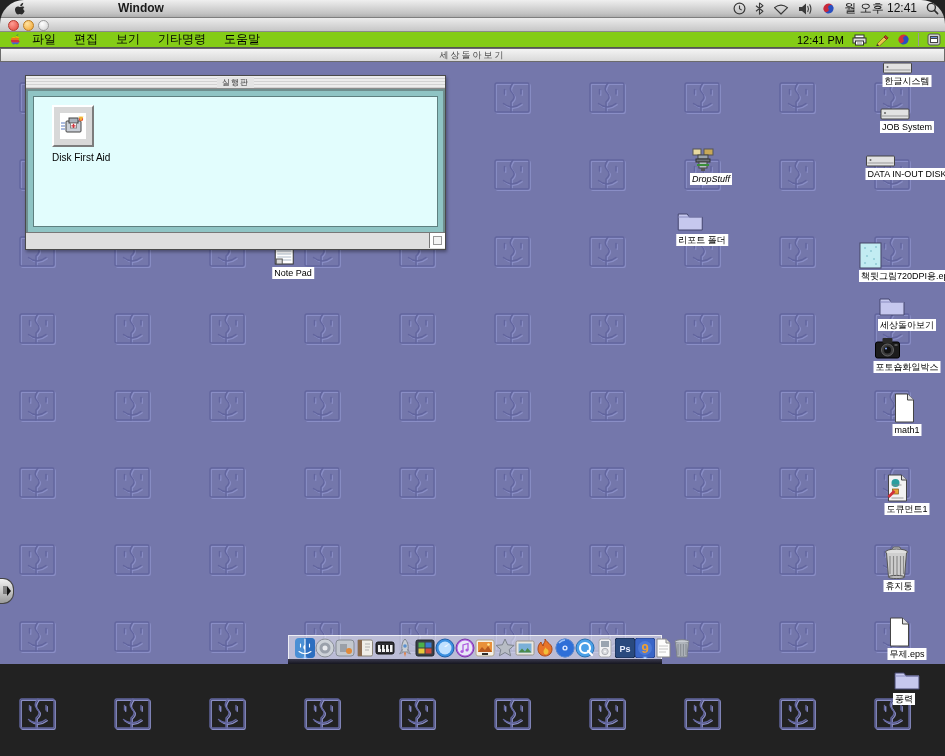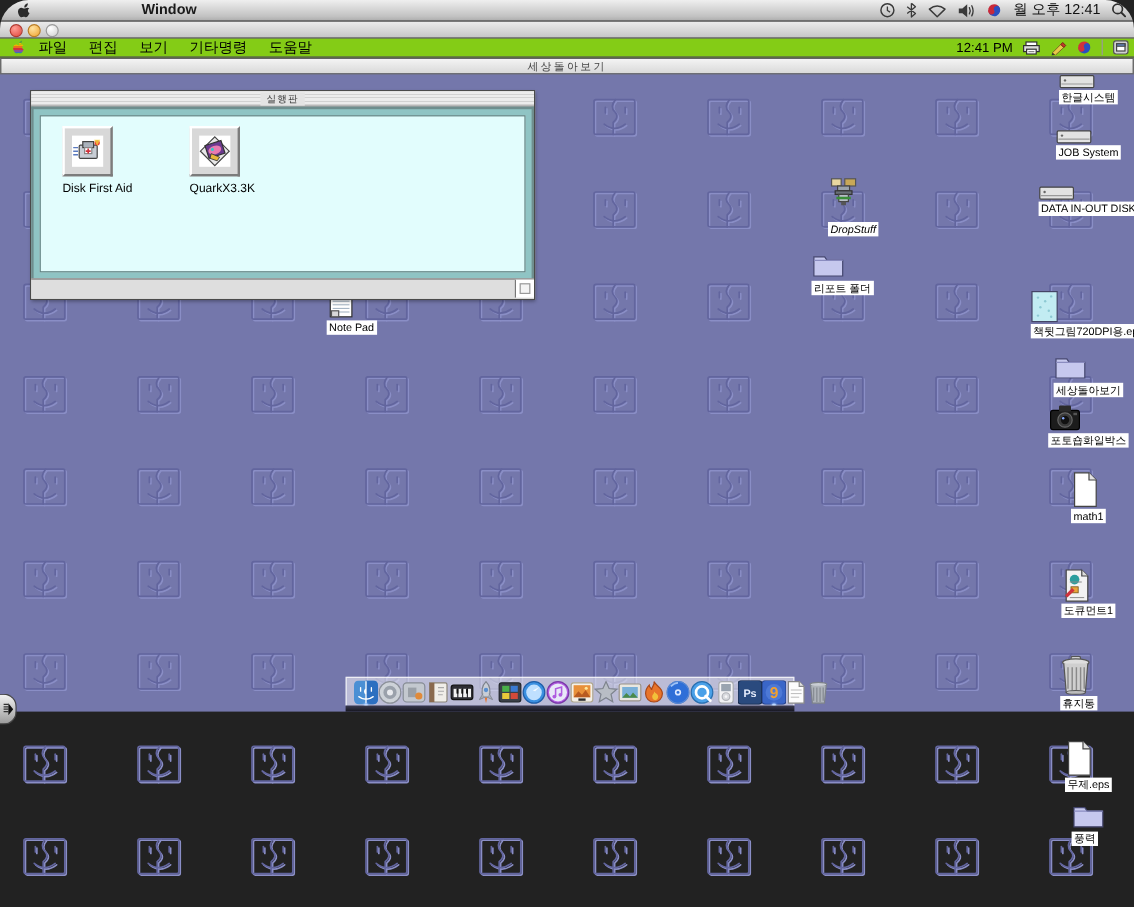--- a/index.html
+++ b/index.html
@@ -29,21 +29,21 @@
   .classic-apple{margin-left:10px;margin-right:2px;display:inline-flex;}
   .classic-right{position:absolute;right:4px;top:0;height:15px;display:flex;align-items:center;gap:8px;}
   .classic-clock{font-size:11px;}
   .csep{width:1px;height:13px;background:#999;}
   
   .collapsed-bar{position:absolute;left:0;top:48px;width:943px;height:12px;
     background:linear-gradient(#f4f4f4,#d9d9d9);border:1px solid #6b6b6b;
     display:flex;align-items:center;justify-content:center;z-index:10;}
   .collapsed-bar span{font-size:9px;color:#444;letter-spacing:2px;}
   
-  .desktop{position:absolute;left:0;top:61px;width:945px;height:532px;background:#7477ab;}
+  .desktop{position:absolute;left:0;top:61px;width:945px;height:603px;background:#7477ab;}
   #pattern-svg{position:absolute;left:0;top:0;}
   
   .launcher{position:absolute;left:25px;top:14px;width:419px;z-index:5;
     border:1px solid #4a4a4a;background:#dcdcdc;box-shadow:1px 2px 3px rgba(0,0,0,.35);}
   .launcher-title{height:12px;display:flex;align-items:center;justify-content:center;
     background:repeating-linear-gradient(#ececec 0 2px,#d2d2d2 2px 3px);
     border-bottom:1px solid #8c8c8c;}
   .launcher-title span{font-size:8px;color:#333;letter-spacing:1px;background:#e4e4e4;padding:0 5px;}
   .launcher-body{height:131px;border:2px solid #6f8e8e;border-bottom:none;
     background:#8fc4c4;padding:5px;}
@@ -464,51 +464,38 @@
                   <rect x="11" y="7" width="9" height="5" fill="#aab2bc" stroke="#444"></rect>
                   <rect x="12.5" y="12" width="6" height="5" fill="#fff" stroke="#888"></rect>
                   <path d="M14.8 12.8h1.4v1.4h1.4v1.4h-1.4v1.4h-1.4v-1.4h-1.4v-1.4h1.4z" fill="#d0323c"></path>
                   <circle cx="23" cy="8" r="2.2" fill="#e8413a"></circle>
                   <path d="M20.5 5.5l5-0 -2.5 5z" fill="#f2d03a" opacity=".8"></path>
                   <path d="M3 12h4M3 15h4M3 18h4" stroke="#5a7ac0" stroke-width="1.2"></path>
                 </svg>
             </div>
             <span class="lbtn-label">Disk First Aid</span>
           </div>
-          <div class="lbtn">
-            <div class="lbtn-face">
-              <svg width="30" height="30" viewBox="0 0 30 30">
-                  <rect x="2" y="2" width="26" height="26" fill="#fff"></rect>
-                  <path d="M15 3 L27 15 L15 27 L3 15 Z" fill="#e8e8e8" stroke="#444"></path>
-                  <rect x="8" y="8" width="14" height="11" transform="rotate(-18 15 13)" fill="#6a3a8e" stroke="#333"></rect>
-                  <ellipse cx="15" cy="14" rx="5.5" ry="3.5" transform="rotate(-18 15 14)" fill="#e87ab0"></ellipse>
-                  <path d="M12 17l7 3-2 3-6-2z" fill="#e8b83a" stroke="#333" stroke-width=".7"></path>
-                  <circle cx="13" cy="13.5" r="1.3" fill="#3ac8c8"></circle>
-                </svg>
-            </div>
-            <span class="lbtn-label">QuarkX3.3K</span>
-          </div>
         </div>
       </div>
       <div class="launcher-scroll">
         <div class="launcher-resize"></div>
       </div>
     </div>
 
     <div class="dicon" style="left:293px;top:181px;">
       <svg width="24" height="24" viewBox="0 0 24 24">
           <rect x="3" y="2" width="18" height="20" fill="#fff" stroke="#333"></rect>
           <rect x="3" y="2" width="18" height="4" fill="#e8e0b8" stroke="#333"></rect>
           <path d="M5 9h14M5 12h14M5 15h14M5 18h14" stroke="#9ab" stroke-width=".8"></path>
           <rect x="4" y="17" width="6" height="5" fill="#d8d8d8" stroke="#555"></rect>
         </svg>
       <span class="ilabel">Note Pad</span>
     </div>
 
-    <div class="dicon" style="left:711px;top:87px;gap:12px;">
+    <div class="dicon" style="left:711px;top:87px;">
       <svg width="26" height="24" viewBox="0 0 26 24">
           <rect x="3" y="1" width="8" height="6" fill="#e8d8a0" stroke="#555"></rect>
           <rect x="14" y="1" width="9" height="6" fill="#c8a858" stroke="#555"></rect>
           <rect x="8" y="7" width="10" height="4" fill="#9aa2ac" stroke="#444"></rect>
           <rect x="6" y="11" width="14" height="3" fill="#6a7078" stroke="#333"></rect>
           <rect x="9" y="14" width="8" height="6" fill="#b8bec6" stroke="#444"></rect>
           <path d="M7 17h12" stroke="#3a8e3a" stroke-width="2"></path>
           <rect x="11" y="20" width="4" height="3" fill="#555"></rect>
         </svg>
       <span class="ilabel italic">DropStuff</span>

